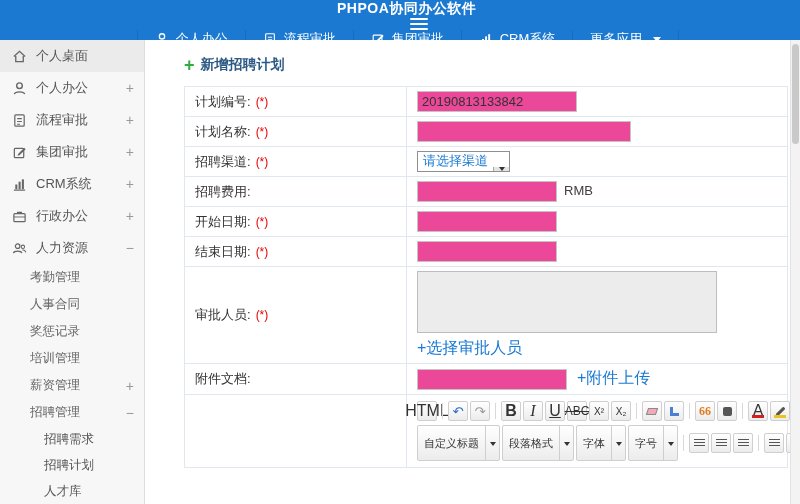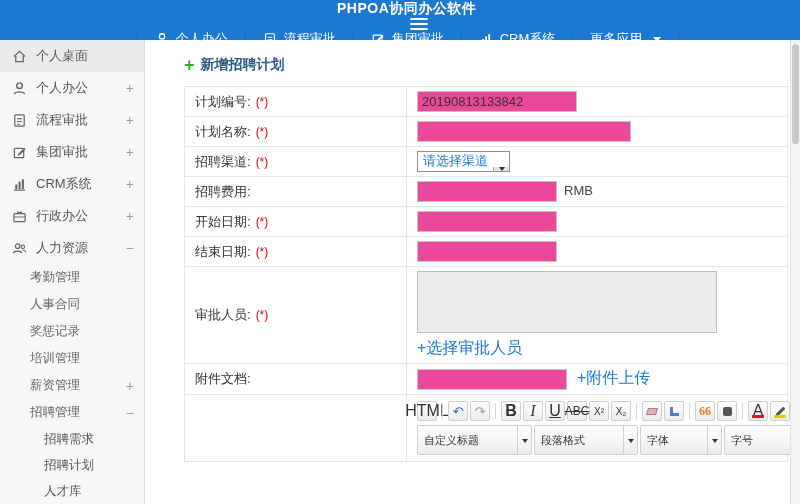--- a/index.html
+++ b/index.html
@@ -63,21 +63,21 @@
   .tb-btn.b-quote{color:#e07b1f; font-weight:bold; font-family:"Liberation Serif",serif; font-size:12px}
   .tb-sep { width:1px; height:16px; background:#d8d8d8; margin:0 3px; flex:none; }
   .eraser { width:10px; height:7px; background:#f2a9b8; border:1px solid #8a8a8a; transform:skewX(-18deg); }
   .brush  { width:9px; height:9px; border-left:3px solid #4a7fd4; border-bottom:3px solid #4a7fd4; }
   .sq     { width:9px; height:9px; background:#555; border-radius:2px; }
   .acolor { position:relative; }
   .acolor .bar { position:absolute; left:3px; right:3px; bottom:2px; height:3px; background:#d02020; }
   .pen    { width:11px; height:3px; background:#555; border-radius:1px; transform:rotate(-45deg); }
   .penbar { position:absolute; left:3px; right:3px; bottom:2px; height:3px; background:#e8c51f; }
   .relbtn { position:relative; }
-  .dd { display:inline-flex; align-items:center; height:30px; border:1px solid #cfcfcf; border-radius:2px; background:linear-gradient(#ffffff,#ececec); font-size:11px; color:#333; cursor:pointer; flex:none;gap:32px; }
+  .dd { display:inline-flex; align-items:center; height:36px; border:1px solid #cfcfcf; border-radius:2px; background:linear-gradient(#ffffff,#ececec); font-size:11px; color:#333; cursor:pointer; flex:none; }
   .dd .dtext { padding:0 6px; white-space:nowrap; }
   .dd .dcaret { width:14px; align-self:stretch; border-left:1px solid #cfcfcf; display:flex; align-items:center; justify-content:center; }
   .dd .dcaret i { width:0; height:0; border-left:3.5px solid transparent; border-right:3.5px solid transparent; border-top:4px solid #333; margin-top:1px; }
   .lines { width:11px; height:9px; background:repeating-linear-gradient(to bottom,#555 0 1px,transparent 1px 3px); }
 
   
   .scrollbar { position:absolute; right:0; top:40px; bottom:0; width:10px; background:#f3f3f3; border-left:1px solid #e2e2e2; cursor:pointer; }
   .scroll-thumb { position:absolute; top:4px; left:1px; width:7px; height:100px; background:#c9c9c9; border-radius:4px; cursor:pointer; }
 </style>
 </head>

